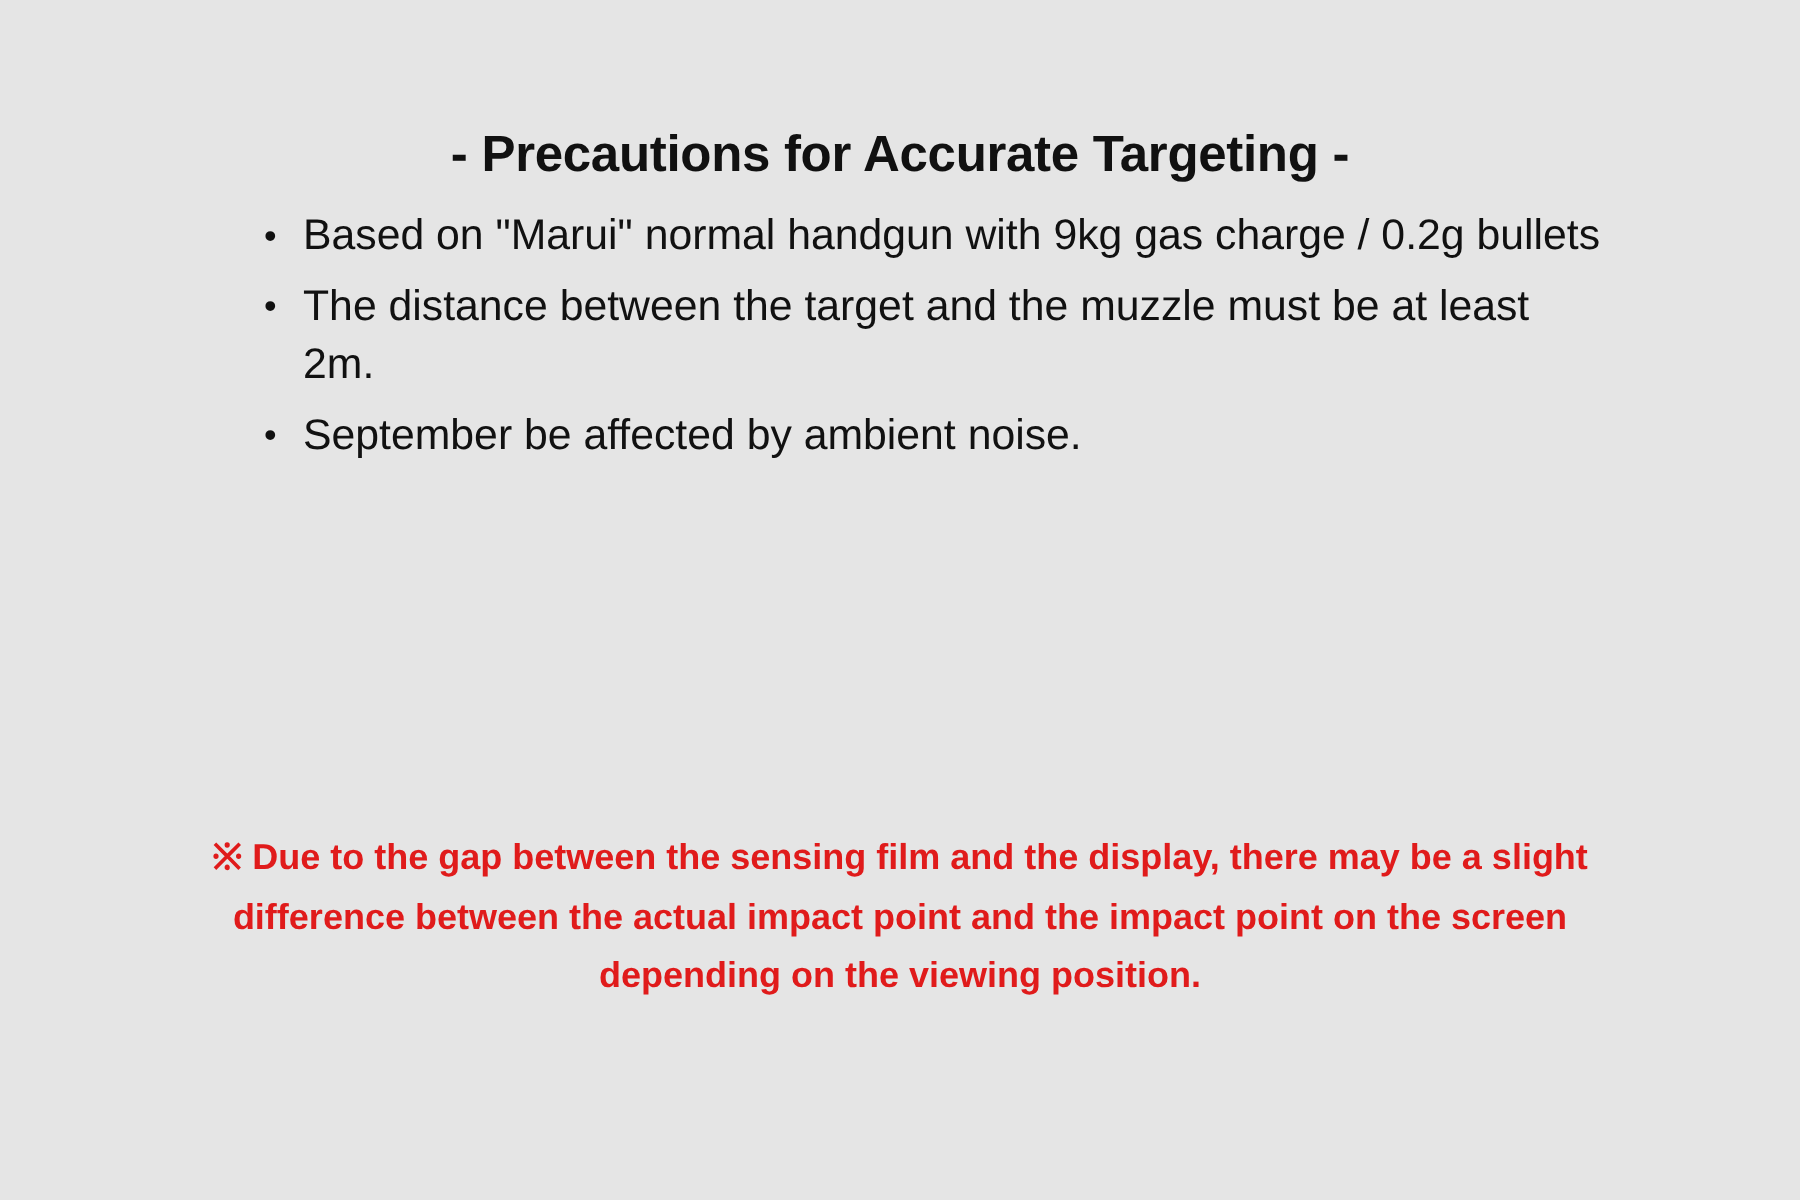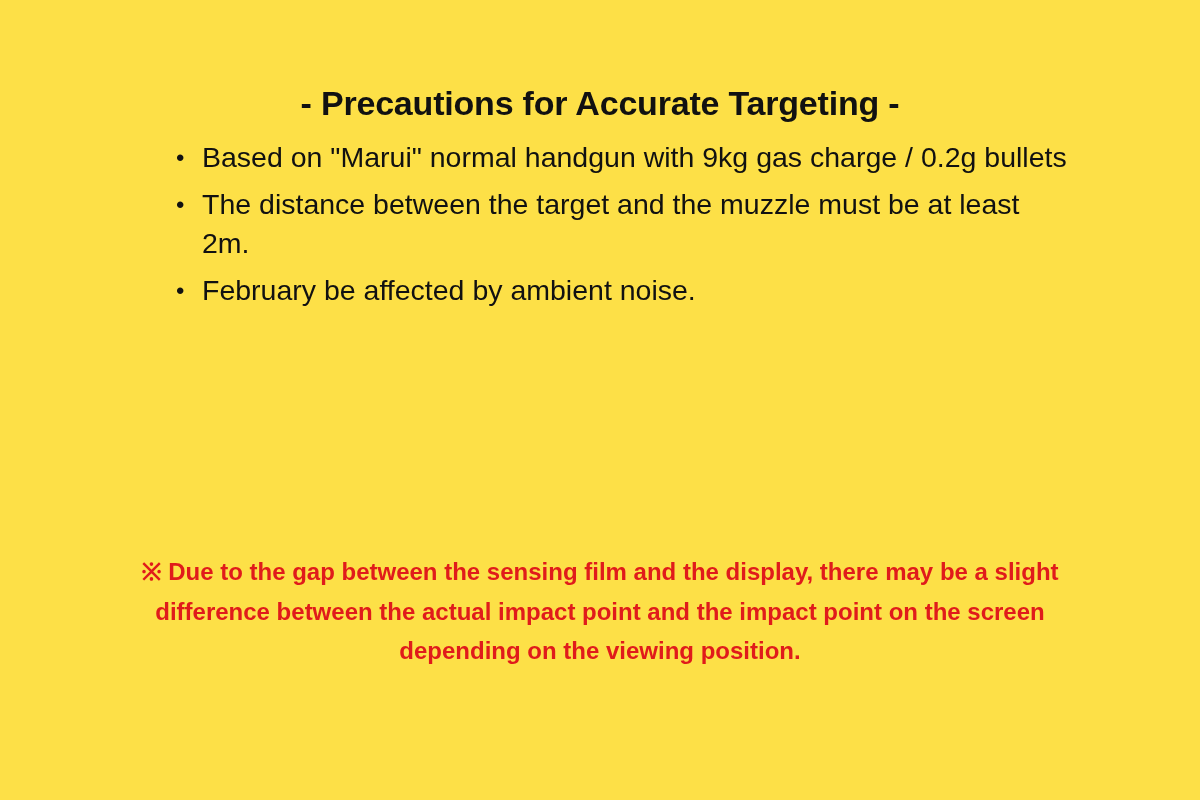--- a/index.html
+++ b/index.html
@@ -11,21 +11,21 @@
     width: 1200px;
     height: 800px;
     font-family: "Liberation Sans", sans-serif;
     color: #000000;
     overflow: hidden;
   }
   .slide {
     position: relative;
     width: 1200px;
     height: 800px;
-    background: #fde047;
+    background: #e5e5e5;
     box-sizing: border-box;
   }
   .slide-title {
     position: absolute;
     top: 84px;
     left: 0;
     width: 1200px;
     text-align: center;
     font-size: 34px;
     font-weight: bold;
@@ -80,19 +80,19 @@
     <li class="bullet-item">
       <span class="dot">•</span>
       <span>Based on "Marui" normal handgun with 9kg gas charge / 0.2g bullets</span>
     </li>
     <li class="bullet-item">
       <span class="dot">•</span>
       <span>The distance between the target and the muzzle must be at least 2m.</span>
     </li>
     <li class="bullet-item">
       <span class="dot">•</span>
-      <span>February be affected by ambient noise.</span>
+      <span>September be affected by ambient noise.</span>
     </li>
   </ul>
 
   <div class="note">※ Due to the gap between the sensing film and the display, there may be a slight difference between the actual impact point and the impact point on the screen depending on the viewing position.</div>
 
 </div>
 
 </body></html>

